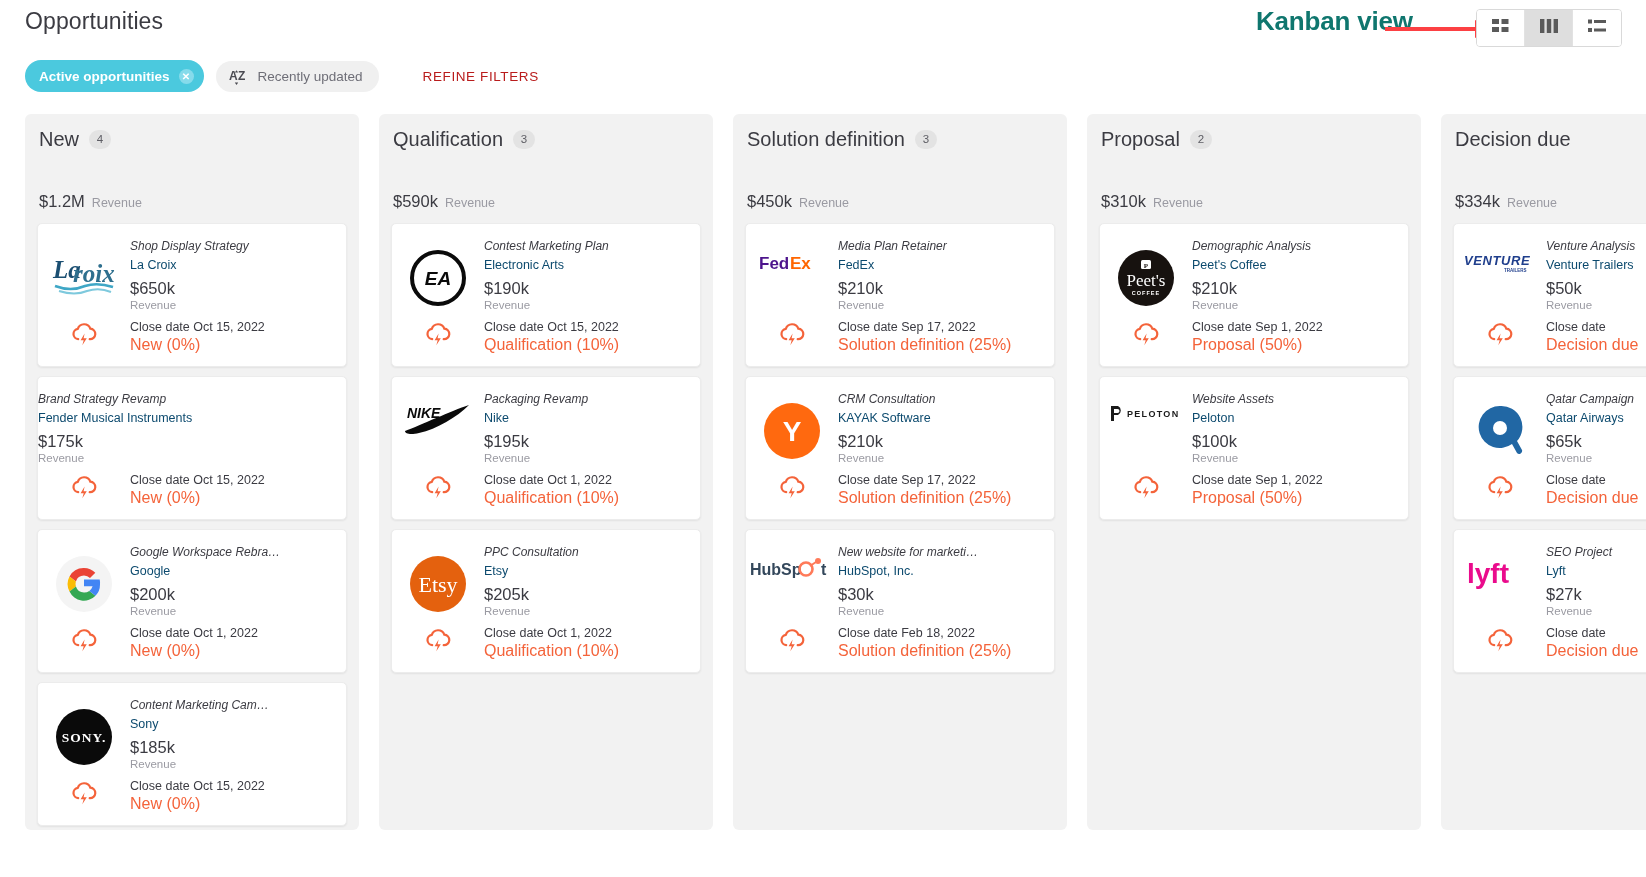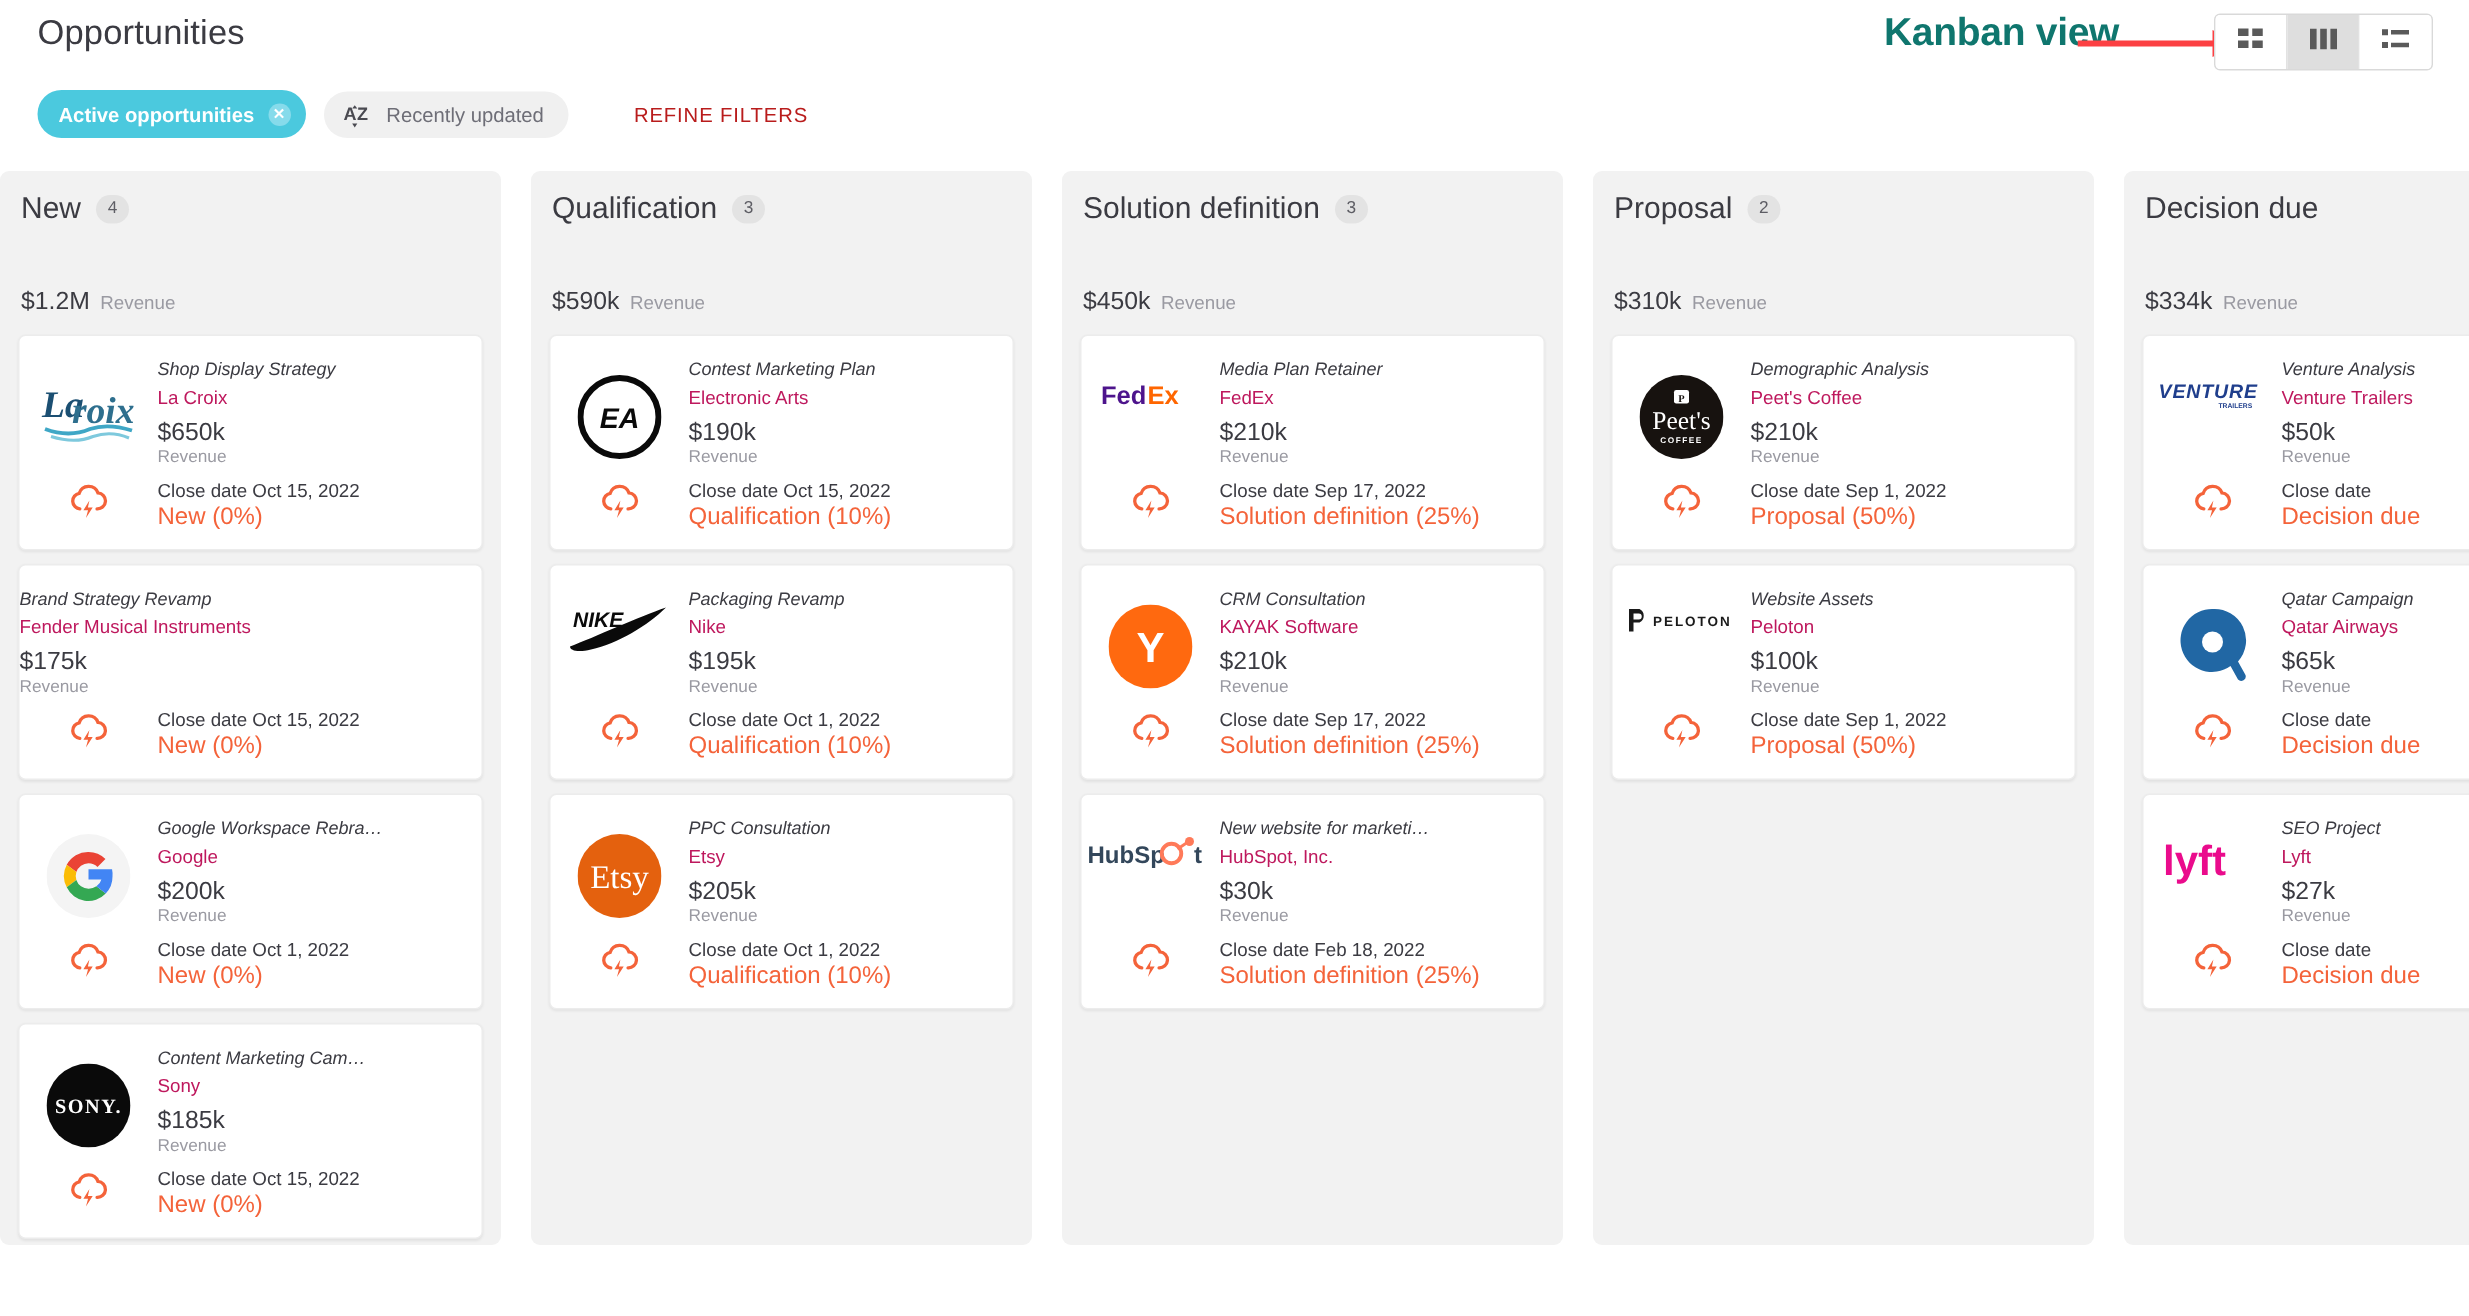--- a/index.html
+++ b/index.html
@@ -67,21 +67,21 @@
     position: absolute; left: 1256px; top: 6px;
     font-size: 26px; font-weight: 700; color: #0f766e;
     letter-spacing: -.2px; white-space: nowrap;
   }
   .annot-arrow { position: absolute; left: 1385px; top: 17px; }
 
   
   .board {
     position: absolute; left: 0; top: 114px;
     width: 1632px; height: 763px;
-    display: flex; gap: 20px; 
+    display: flex; gap: 20px; padding-left: 25px;
   }
   .column {
     width: 334px; min-width: 334px; height: 716px;
     background: #f2f2f2; border-radius: 6px;
     display: flex; flex-direction: column;
   }
   .col-head { padding: 14px 0 12px 14px; }
   .col-title-row { display: flex; align-items: center; gap: 10px; }
   .col-title { font-size: 20px; color: #3b3b42; font-weight: 400; white-space: nowrap; }
   .col-count {
@@ -100,21 +100,21 @@
     padding-top: 14px;
   }
   .card-body { flex: 1; min-width: 0; padding-right: 4px; }
   .card-title {
     font-size: 12px; color: #3b3b42; font-weight: 400;
     white-space: nowrap; overflow: hidden; text-overflow: ellipsis;
     line-height: 20px;
     font-style: italic;
   }
   .card-company {
-    font-size: 12.5px; color: #be185d; margin-top: 2px;
+    font-size: 12.5px; color: #0c4a6e; margin-top: 2px;
     white-space: nowrap; overflow: hidden; text-overflow: ellipsis;
   }
   .card-amount { font-size: 16.5px; color: #3b3b42; margin-top: 7px; white-space: nowrap; }
   .card-amount-lbl { font-size: 11.5px; color: #9a9aa2; margin-top: 1px; }
 
   .card-foot { display: flex; align-items: flex-start; gap: 0; margin-top: 9px; }
   .foot-icon { width: 92px; min-width: 92px; display: flex; justify-content: center; padding-top: 2px; }
   .foot-text { flex: 1; min-width: 0; }
   .foot-date { font-size: 12.5px; color: #3b3b42; white-space: nowrap; }
   .foot-stage { font-size: 16px; color: #f4633a; margin-top: 2px; white-space: nowrap; }

